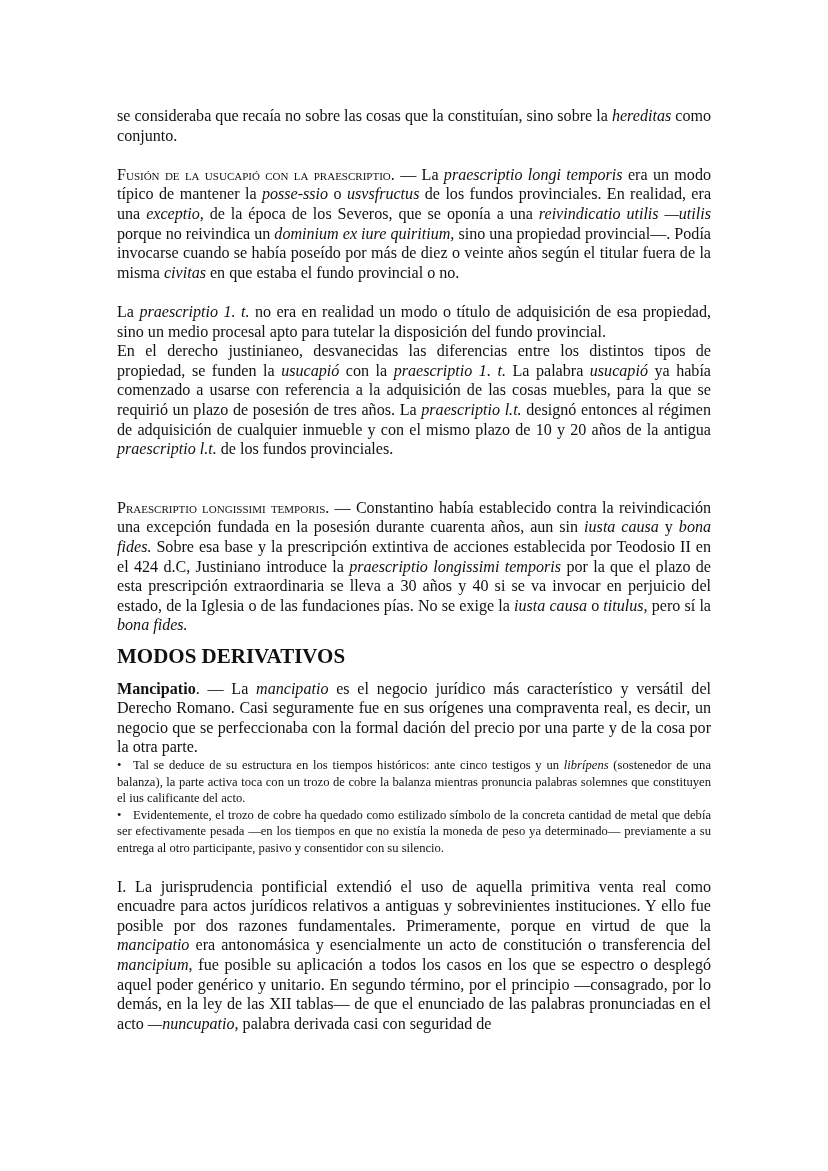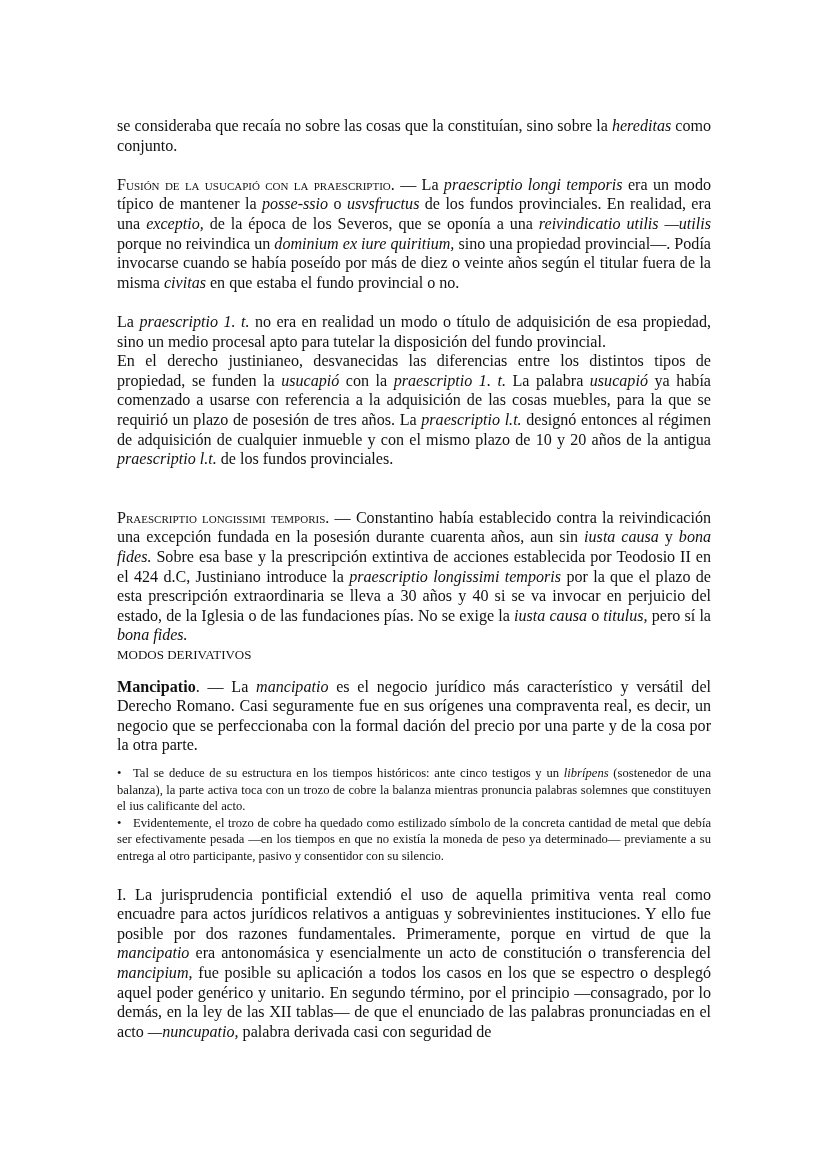--- a/index.html
+++ b/index.html
@@ -1,28 +1,28 @@
 <!DOCTYPE html>
 <html><head>
 <meta charset="utf-8">
 <style>
   html, body { margin: 0; padding: 0; background: #ffffff; }
   body { width: 828px; height: 1171px; position: relative; overflow: hidden; }
   .page {
-    position: absolute; left: 117px; top: 116px; width: 594px;
+    position: absolute; left: 117px; top: 106px; width: 594px;
     font-family: "Liberation Serif", "DejaVu Serif", serif;
     color: #111111; font-size: 16.1px; line-height: 19.6px;
   }
   p { margin: 0; }
   .just { text-align: justify; }
   .gap { height: 19.6px; }
   .sc { font-weight: normal; font-variant: small-caps; }
-  .h2 { font-weight: normal; font-size: 13px; margin-bottom: 12px; }
+  .h2 { font-weight: bold; font-size: 21px; margin-top: 12px; margin-bottom: 12px; }
   .bold { font-weight: bold; }
-  .notes { font-size: 12.6px; line-height: 16.6px; margin-top: 10px; }
+  .notes { font-size: 12.6px; line-height: 16.6px; }
   .notes p { text-align: justify; }
   .bullet { display: inline-block; width: 16px; }
   em { font-style: italic; }
 </style>
 </head>
 <body>
 
 <div class="page">
 
   <p class="just"><span>se consideraba que recaía no sobre las cosas que la constituían, sino sobre la </span><em>hereditas</em><span> como conjunto.</span></p>

